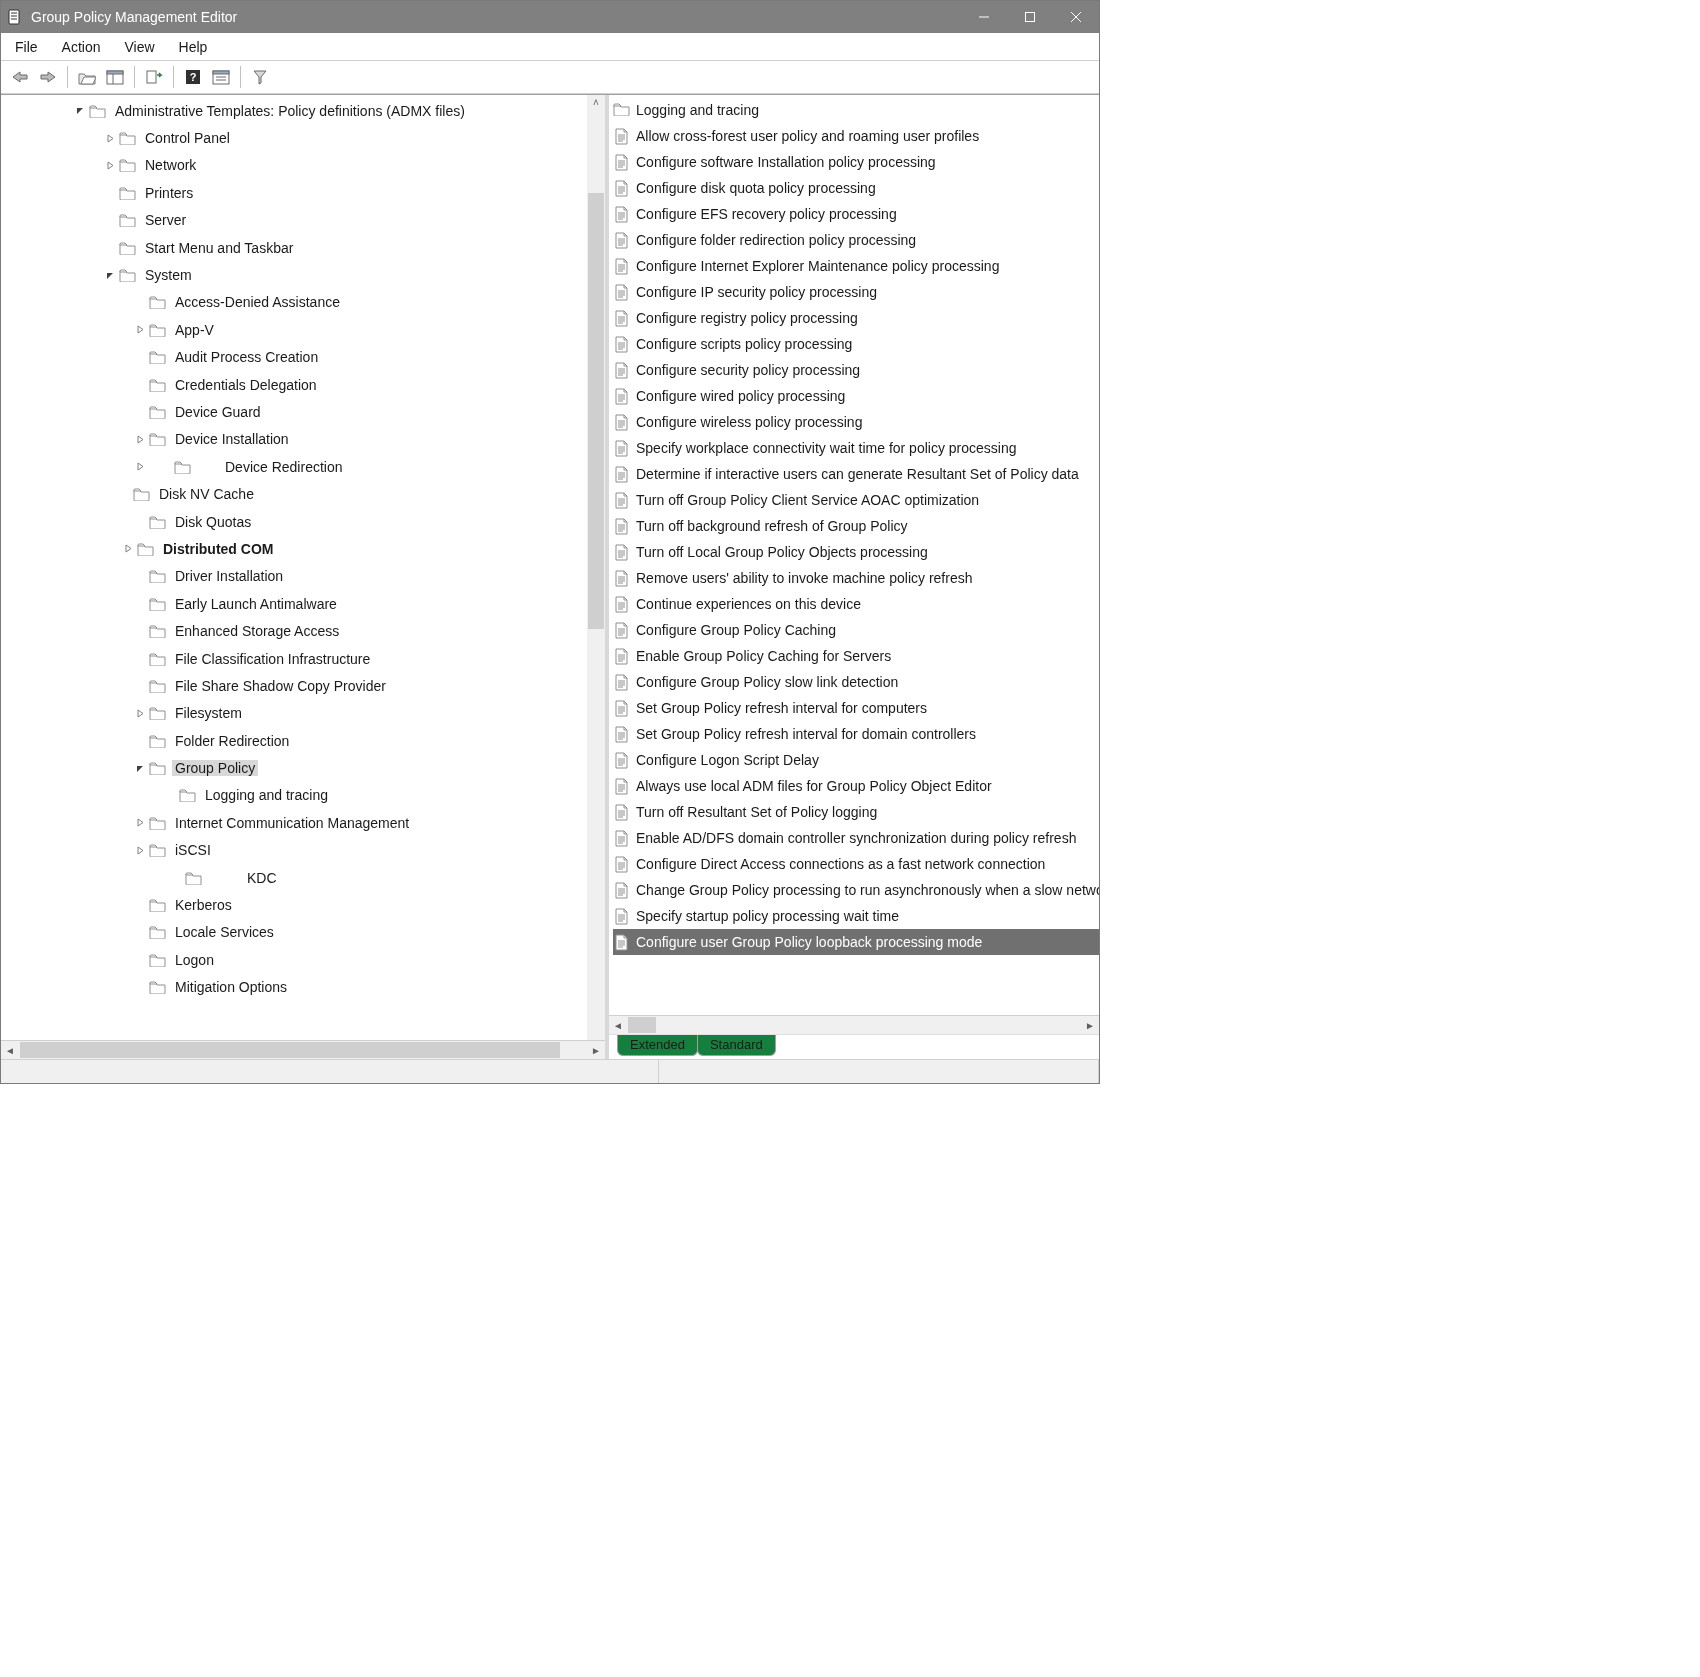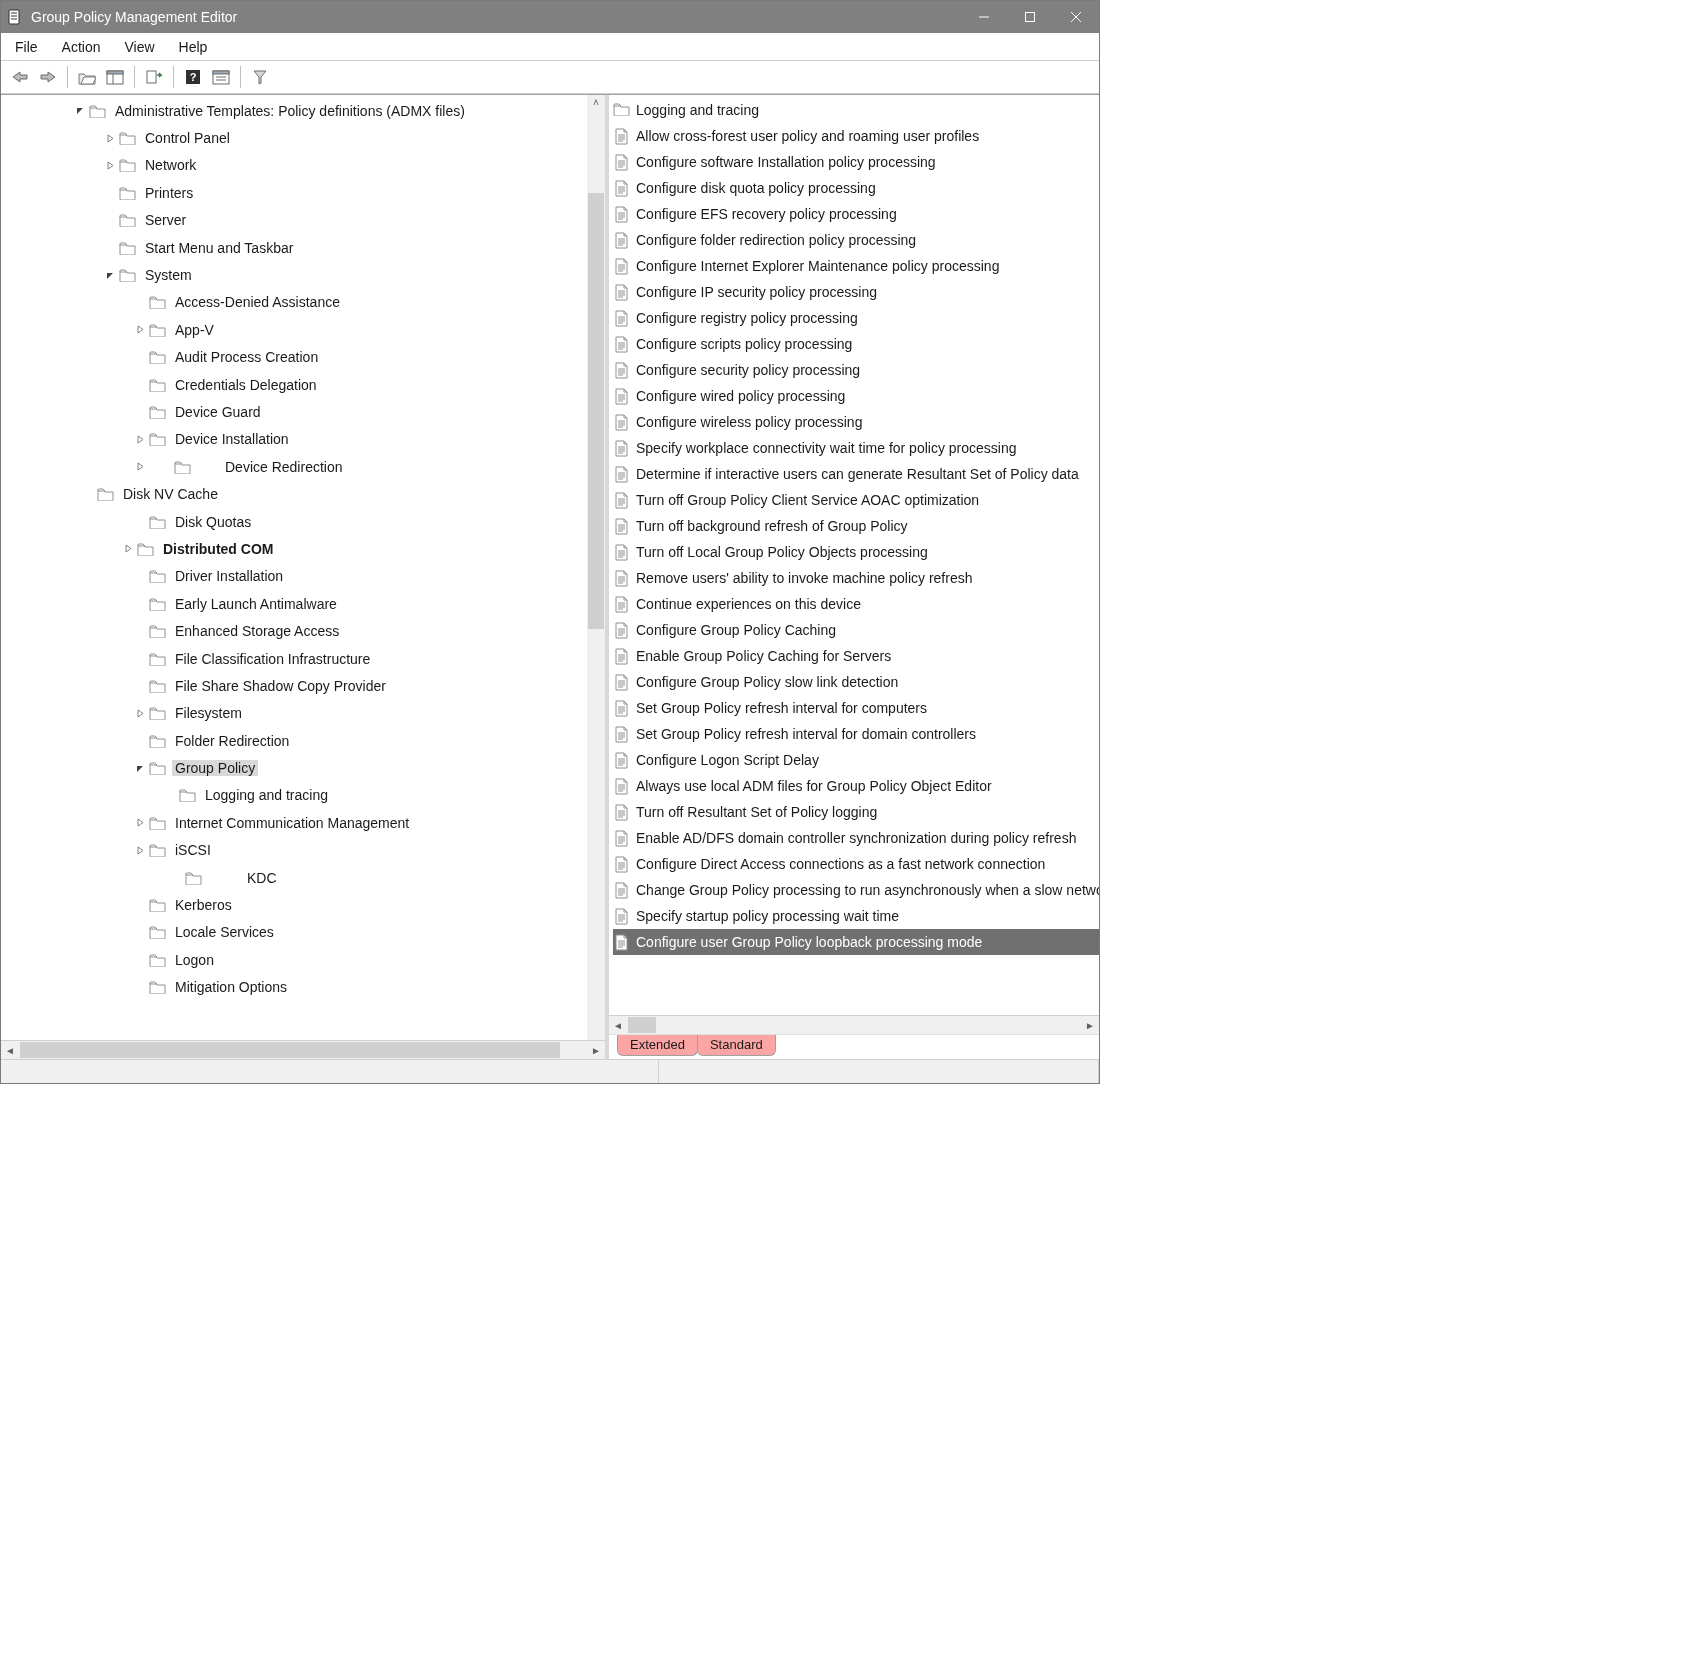--- a/index.html
+++ b/index.html
@@ -33,21 +33,21 @@
   
   .hscroll{height:18px;border-top:1px solid #d0d0d0;display:flex;align-items:center;background:#f0f0f0;}
   .hscroll .arrow{width:18px;height:18px;display:flex;align-items:center;justify-content:center;color:#606060;font-size:10px;}
   .tree-pane .hscroll .thumb{height:16px;background:#cfcfcf;width:540px;margin-left:1px;}
   .right-pane .hscroll .thumb{height:16px;background:#cfcfcf;width:28px;margin-left:1px;}
   .vscroll-indicator{position:absolute;right:0;top:0;bottom:0;width:18px;background:#f0f0f0;}
   .vthumb{position:absolute;left:1px;right:1px;background:#cfcfcf;}
   .tree .vthumb{top:98px;height:436px;}
   
   .tabs{height:24px;display:flex;align-items:flex-start;padding-left:8px;border-top:1px solid #e0e0e0;}
-  .tab{padding:2px 12px 3px 12px;border:1px solid #a0a0a0;border-top:none;border-bottom-left-radius:6px;border-bottom-right-radius:6px;background:#fca5a5;margin-right:-1px;font-size:13px;}
+  .tab{padding:2px 12px 3px 12px;border:1px solid #a0a0a0;border-top:none;border-bottom-left-radius:6px;border-bottom-right-radius:6px;background:#15803d;margin-right:-1px;font-size:13px;}
   
   .statusbar{height:23px;border-top:1px solid #d0d0d0;background:#f0f0f0;flex-shrink:0;display:flex;}
   .status-cell{border-right:1px solid #d0d0d0;flex:1;}
   
   .tree .top-arrow{position:absolute;top:2px;right:2px;width:14px;height:14px;font-size:10px;text-align:center;color:#606060;}
 </style>
 </head>
 <body>
 
 <svg width="0" height="0" style="position:absolute">
@@ -289,21 +289,21 @@
               <span class="expander">
                 <svg width="9" height="9" viewBox="0 0 9 9">
                   <path d="M2 1 L7 4.5 L2 8 Z" fill="none" stroke="#808080" stroke-width="1"></path>
                 </svg>
               </span>
               <span class="folder-ico"><svg width="17" height="14">
                   <use href="#sym-folder"></use>
                 </svg></span>
               <span class="tree-label">Device Redirection</span>
             </div>
-            <div class="tree-row" style="padding-left: 80px;">
+            <div class="tree-row" style="padding-left: 116px;">
               <span class="expander"></span>
               <span class="folder-ico"><svg width="17" height="14">
                   <use href="#sym-folder"></use>
                 </svg></span>
               <span class="tree-label">Disk NV Cache</span>
             </div>
             <div class="tree-row" style="padding-left: 132px;">
               <span class="expander"></span>
               <span class="folder-ico"><svg width="17" height="14">
                   <use href="#sym-folder"></use>

